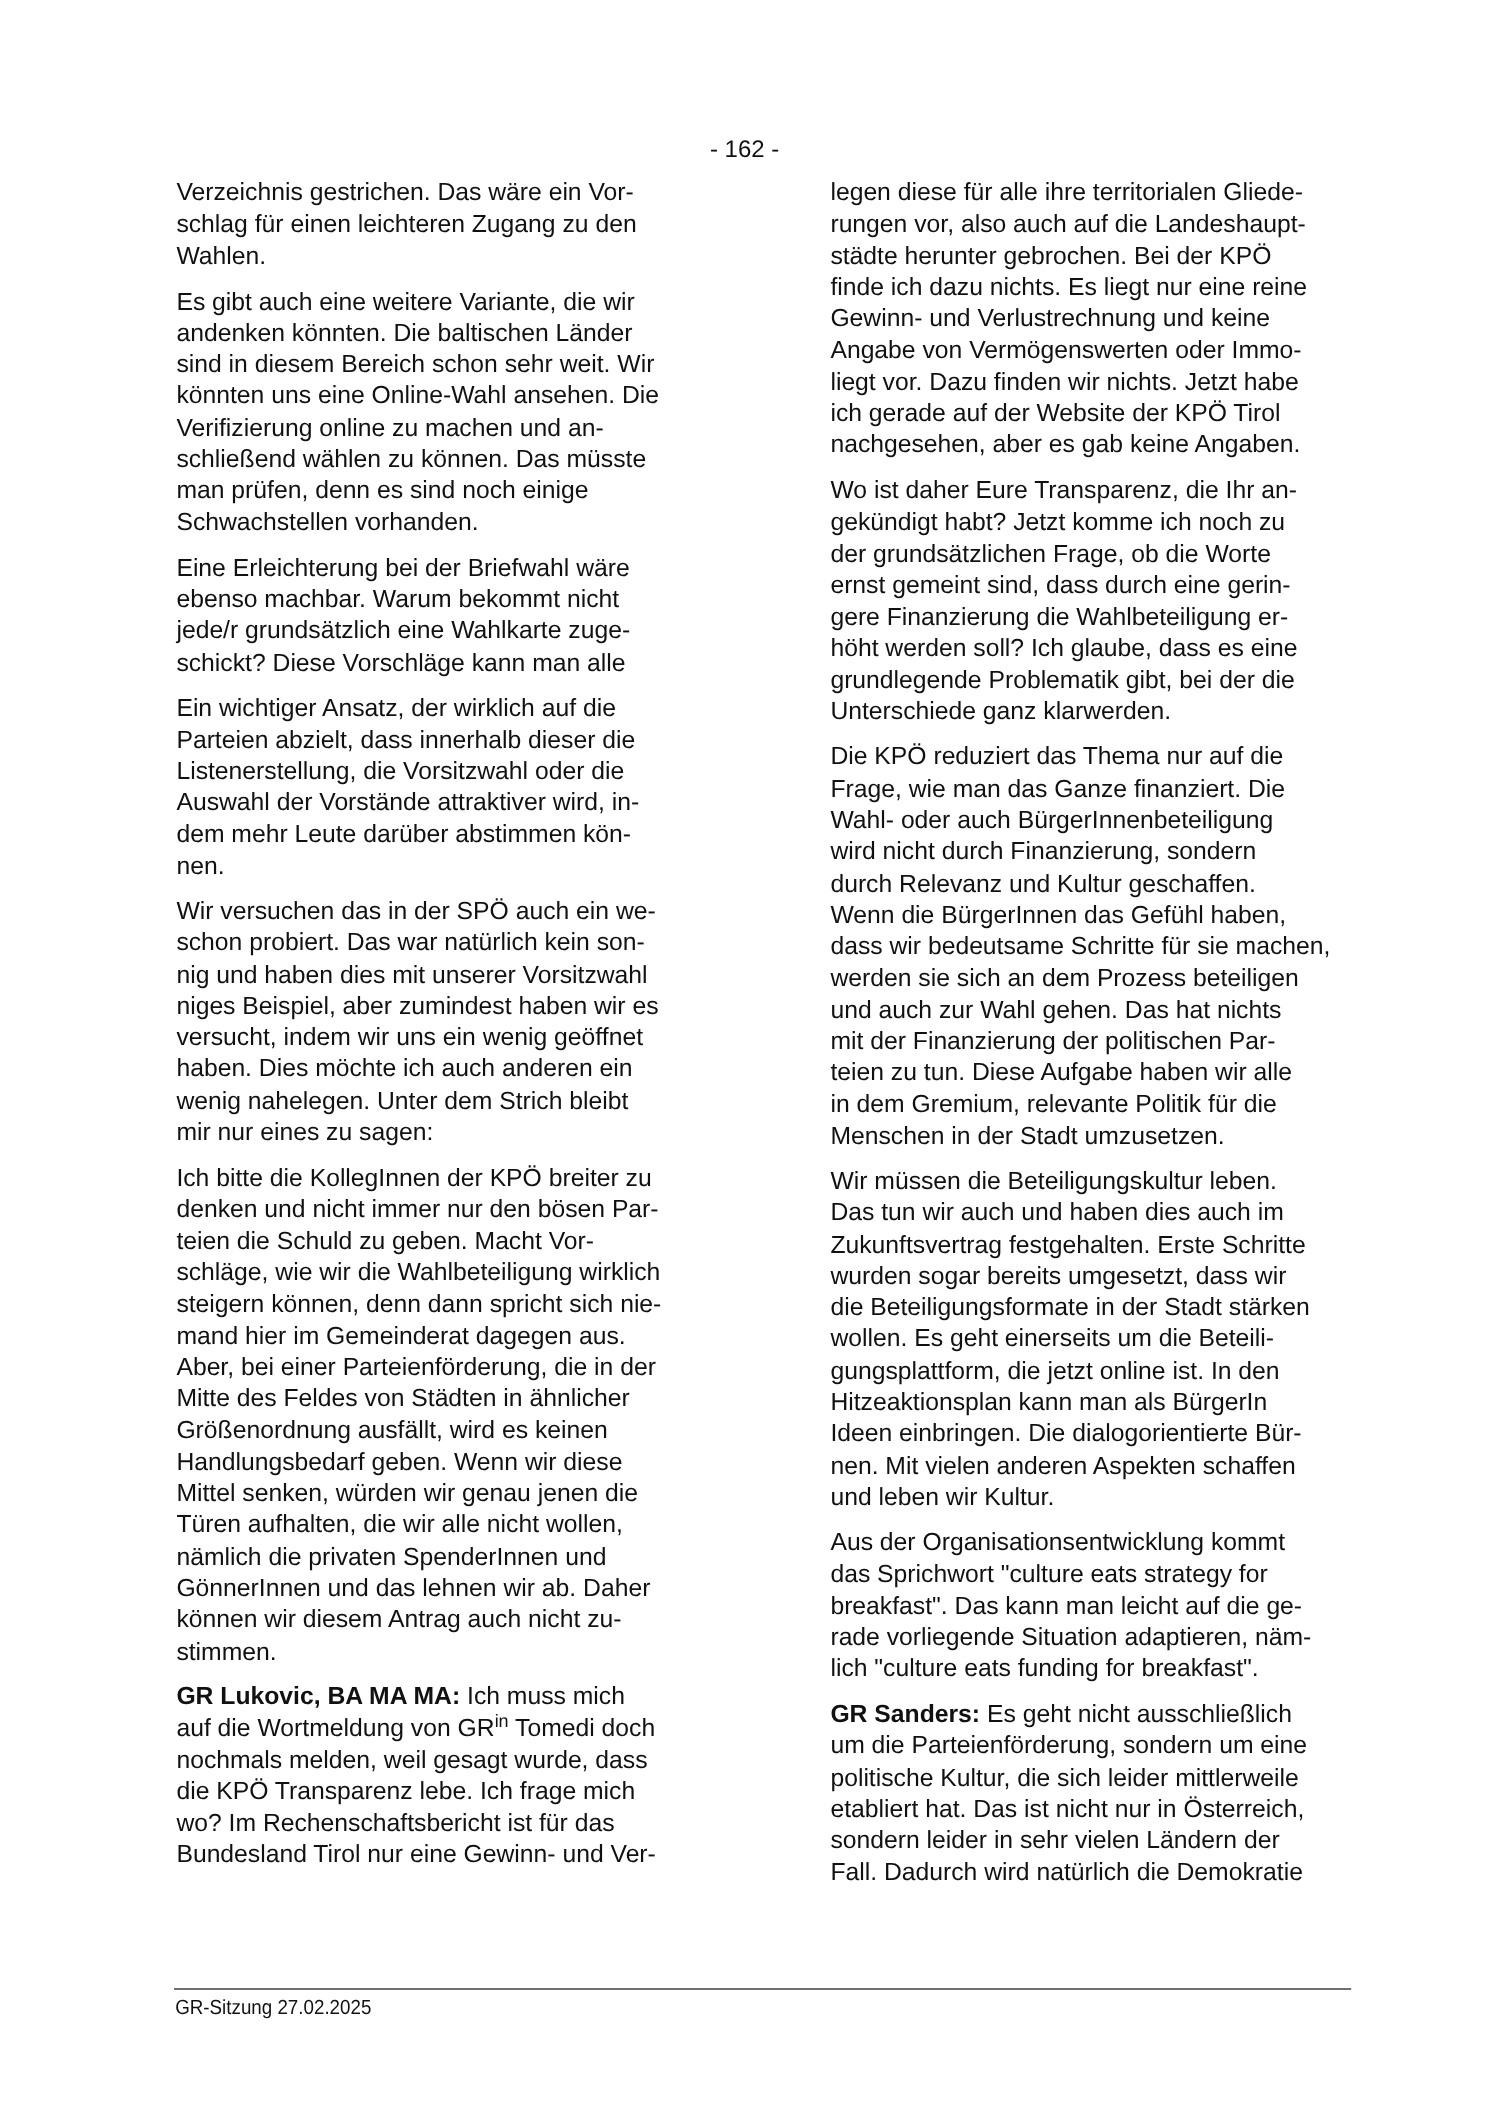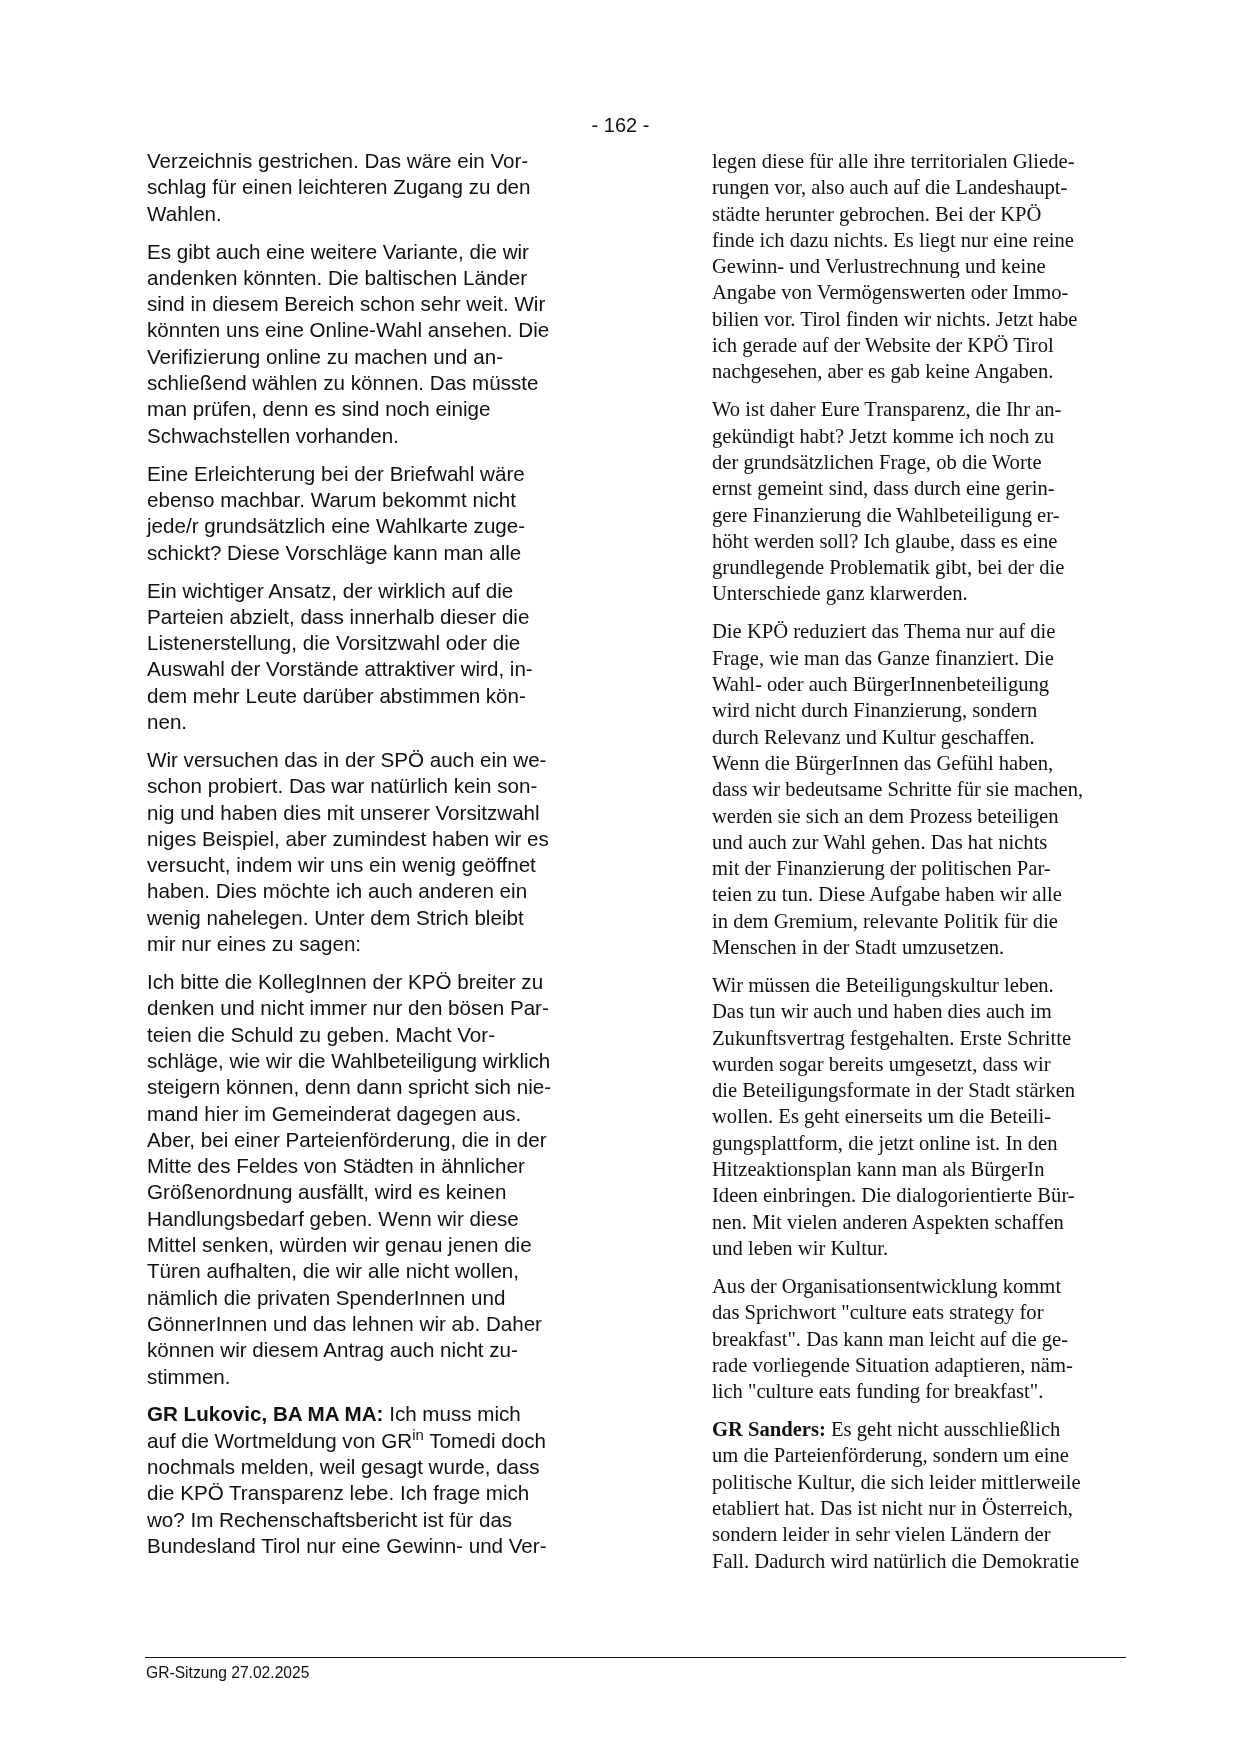--- a/index.html
+++ b/index.html
@@ -2,21 +2,21 @@
 <html><head>
 <meta charset="utf-8">
 <style>
   html, body { margin: 0; padding: 0; background: #ffffff; }
   body { width: 1241px; height: 1754px; position: relative; overflow: hidden;
          font-family: "Liberation Sans", sans-serif; color: #111111; }
   .page-num { position: absolute; top: 74px; left: 0; width: 1241px; text-align: center;
               font-size: 20px; margin-top: 40px; }
   .col { position: absolute; top: 148px; width: 470px; font-size: 20.6px; line-height: 26.3px; }
   .col.left { left: 147px; }
-  .col.right { left: 712px; font-family: Liberation Serif, serif; }
+  .col.right { left: 692px; }
   .para { margin: 0 0 11.7px 0; }
   .line { white-space: nowrap; }
   .speaker { font-weight: bold; }
   sup { font-size: 15px; vertical-align: 8px; line-height: 0; }
   .footer-rule { position: absolute; left: 145px; top: 1657px; width: 981px; height: 0;
                  border-top: 1.3px solid #111111; }
   .footer-text { position: absolute; left: 146px; top: 1663px; font-size: 17px;
                  transform: scaleX(0.92); transform-origin: left top; }
 </style>
 </head>
@@ -93,21 +93,21 @@
 </div>
 
 <div class="col right">
   <div class="para">
     <div class="line">legen diese für alle ihre territorialen Gliede-</div>
     <div class="line">rungen vor, also auch auf die Landeshaupt-</div>
     <div class="line">städte herunter gebrochen. Bei der KPÖ</div>
     <div class="line">finde ich dazu nichts. Es liegt nur eine reine</div>
     <div class="line">Gewinn- und Verlustrechnung und keine</div>
     <div class="line">Angabe von Vermögenswerten oder Immo-</div>
-    <div class="line">bilien vor. Tirol finden wir nichts. Jetzt habe</div>
+    <div class="line">liegt vor. Dazu finden wir nichts. Jetzt habe</div>
     <div class="line">ich gerade auf der Website der KPÖ Tirol</div>
     <div class="line">nachgesehen, aber es gab keine Angaben.</div>
   </div>
   <div class="para">
     <div class="line">Wo ist daher Eure Transparenz, die Ihr an-</div>
     <div class="line">gekündigt habt? Jetzt komme ich noch zu</div>
     <div class="line">der grundsätzlichen Frage, ob die Worte</div>
     <div class="line">ernst gemeint sind, dass durch eine gerin-</div>
     <div class="line">gere Finanzierung die Wahlbeteiligung er-</div>
     <div class="line">höht werden soll? Ich glaube, dass es eine</div>

